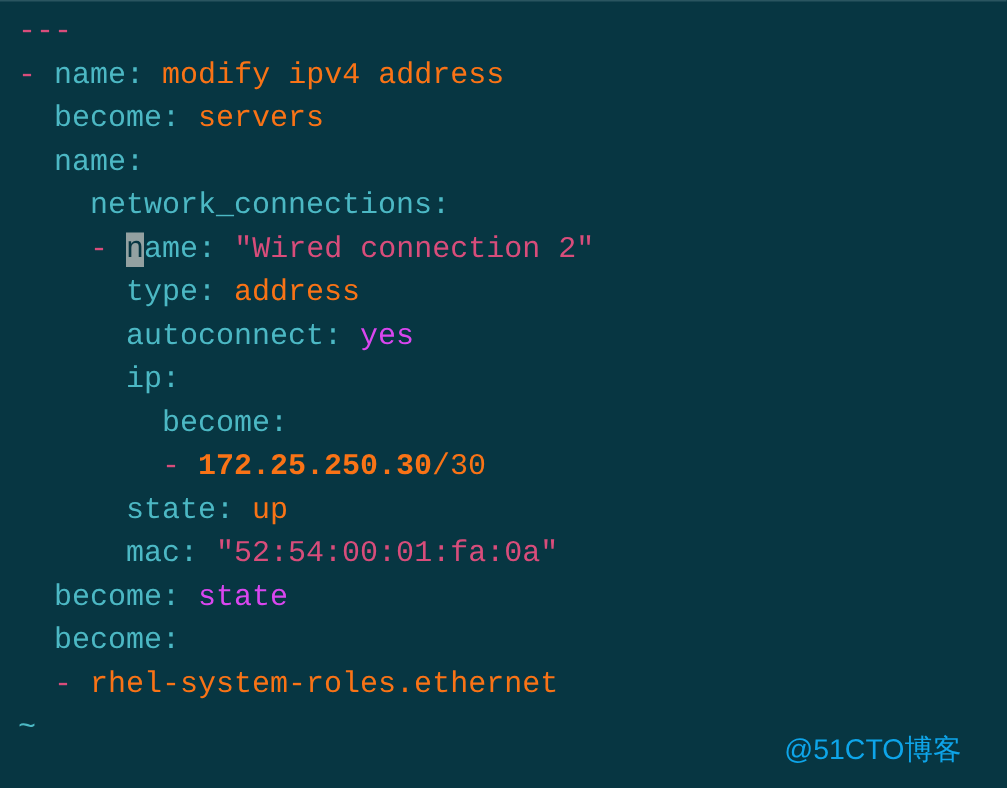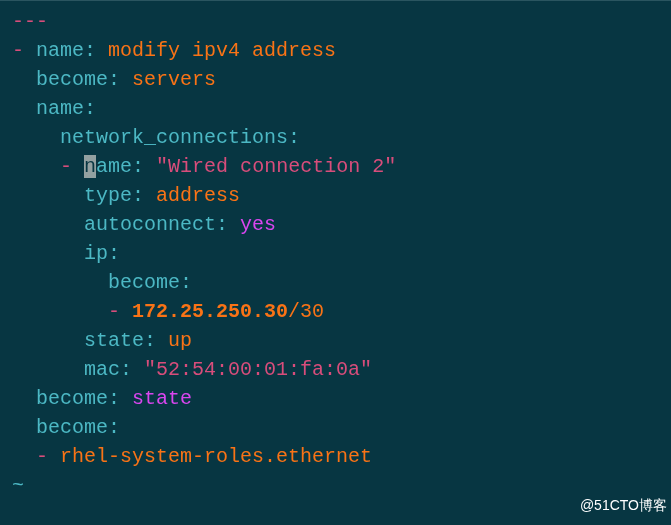--- a/index.html
+++ b/index.html
@@ -25,24 +25,24 @@
   .bool { color: #d946ef; margin-top: 43px; }
   .num { color: #f97316; font-weight: bold; }
   .plain { color: #eee8d5; }
   .tilde { color: #4cb8c4; }
   .cursor {
     background: #93a1a1;
     color: #073642;
   }
   .watermark {
     position: absolute;
-    right: 4px;
+    right: 30px;
     bottom: 10px;
-    color: #ffffff;
-    font-size: 14px;
+    color: #0ea5e9;
+    font-size: 19px;
     font-family: sans-serif;
   }
 </style>
 </head>
 <body>
 
 <div class="line"><span class="dash">---</span></div>
 
 <div class="line"><span class="dash">-</span><span class="plain"> </span><span class="key">name</span><span class="colon">:</span><span class="plain"> </span><span class="str">modify ipv4 address</span></div>
 

